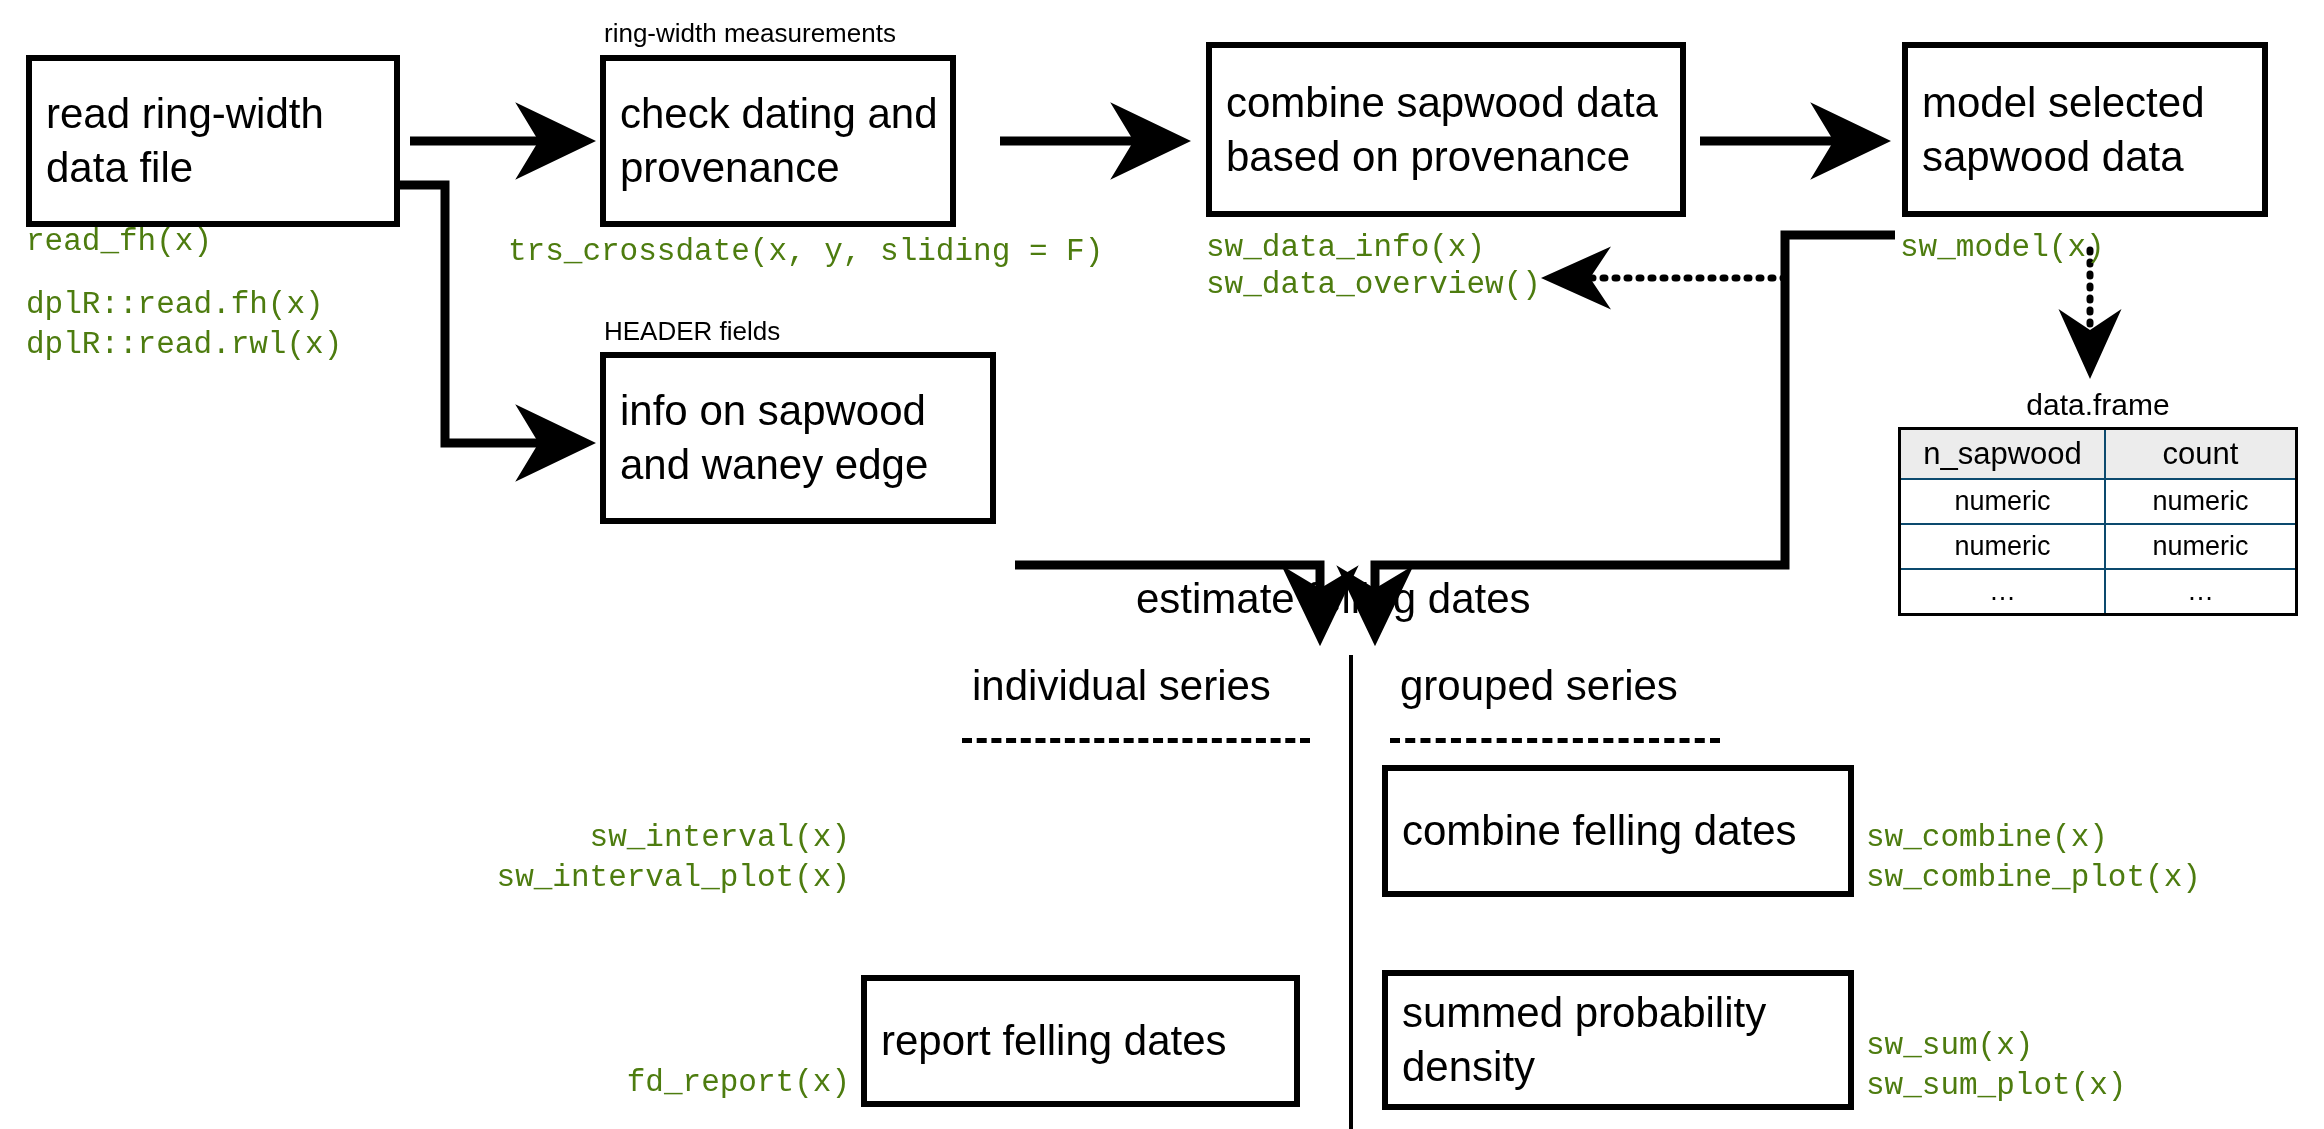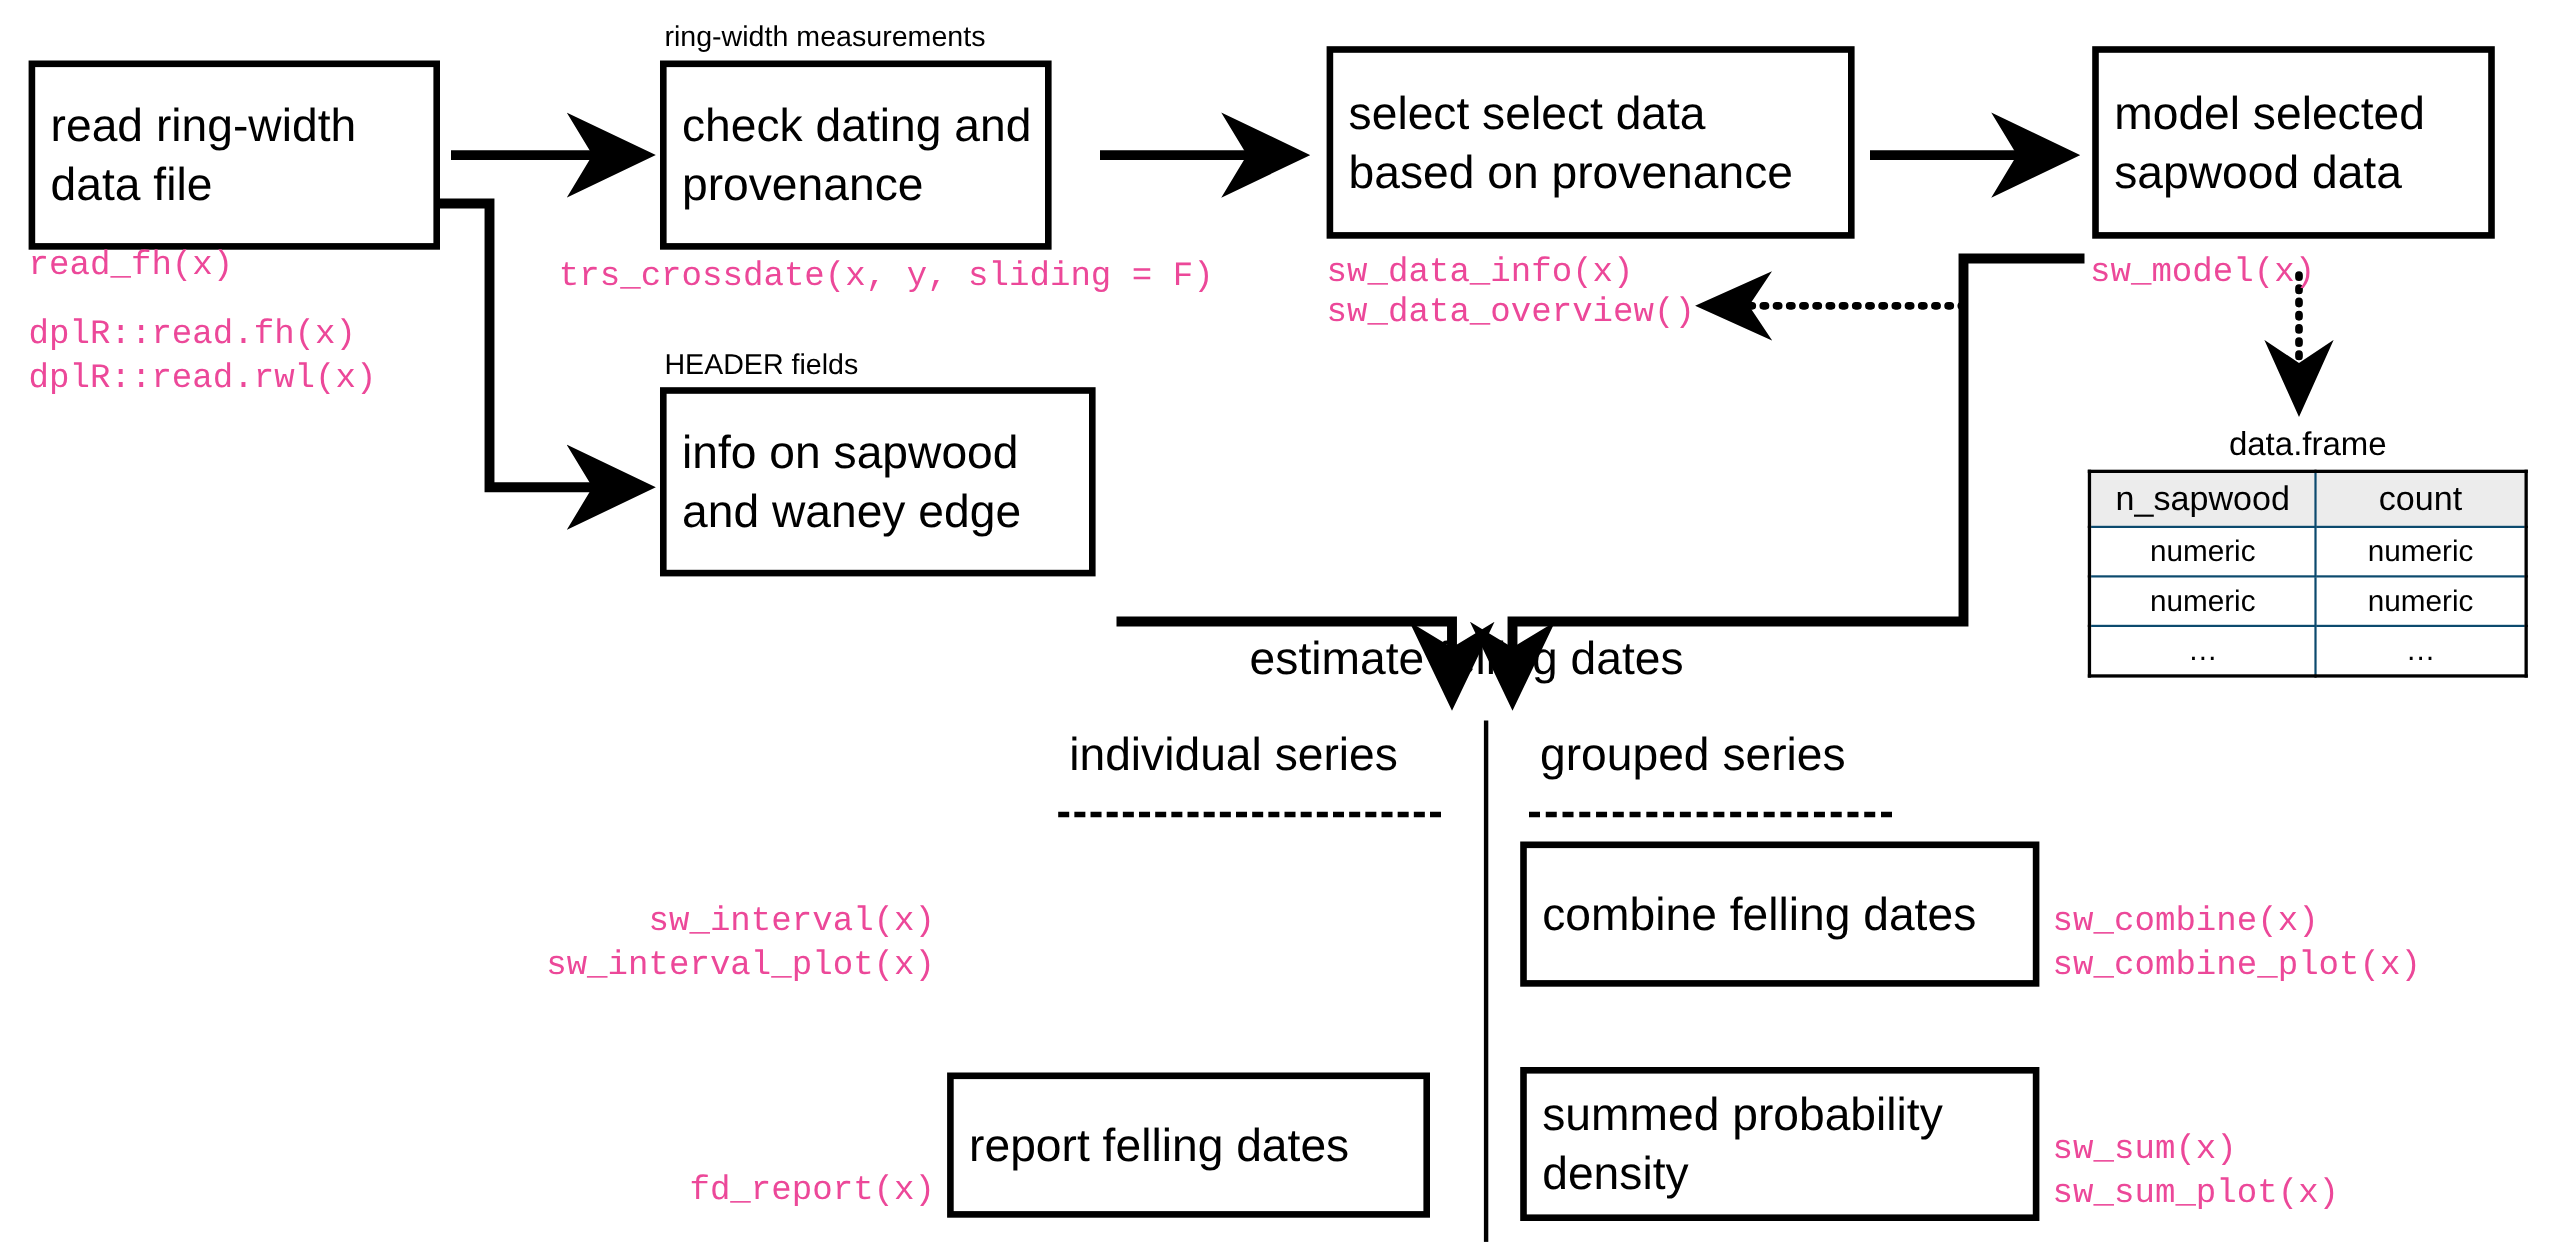--- a/index.html
+++ b/index.html
@@ -8,21 +8,21 @@
   #stage{position:absolute;left:0;top:0;width:2324px;height:1129px;}
   svg.wires{position:absolute;left:0;top:0;width:2324px;height:1129px;pointer-events:none;}
 
   .box{position:absolute;border:6px solid #000;background:#fff;box-sizing:border-box;
        display:flex;flex-direction:column;justify-content:center;}
   .box .ln{font-size:42px;line-height:1.28;padding:0 14px;white-space:nowrap;}
 
   .caption{position:absolute;font-size:26px;line-height:1;white-space:nowrap;}
 
   .code{position:absolute;font-family:"Liberation Mono",monospace;font-size:31px;
-        line-height:1.3;color:#ec4899;white-space:pre;}
+        line-height:1.3;color:#4d7c0f;white-space:pre;}
   .code.right{text-align:right;}
 
   .heading{position:absolute;font-size:42px;line-height:1;white-space:nowrap;}
 
   
   .dfwrap{position:absolute;}
   .dftitle{font-size:30px;text-align:center;margin-bottom:5px;white-space:nowrap;}
   table.df{border-collapse:collapse;border:3px solid #000;}
   table.df th, table.df td{border:2px solid #0c4a6e;font-size:28px;font-weight:normal;
         text-align:center;padding:6px 10px;white-space:nowrap;}
@@ -88,21 +88,21 @@
   </div>
 
   <div class="caption" style="left:604px;top:20px;">ring-width measurements</div>
 
   <div class="box" style="left:600px;top:55px;width:356px;height:172px;">
     <div class="ln">check dating and</div>
     <div class="ln">provenance</div>
   </div>
 
   <div class="box" style="left:1206px;top:42px;width:480px;height:175px;">
-    <div class="ln">select select data</div>
+    <div class="ln">combine sapwood data</div>
     <div class="ln">based on provenance</div>
   </div>
 
   <div class="box" style="left:1902px;top:42px;width:366px;height:175px;">
     <div class="ln">model selected</div>
     <div class="ln">sapwood data</div>
   </div>
 
   <div class="code" style="left:26px;top:222px;">read_fh(x)</div>
   <div class="code" style="left:26px;top:285px;">dplR::read.fh(x)</div>

